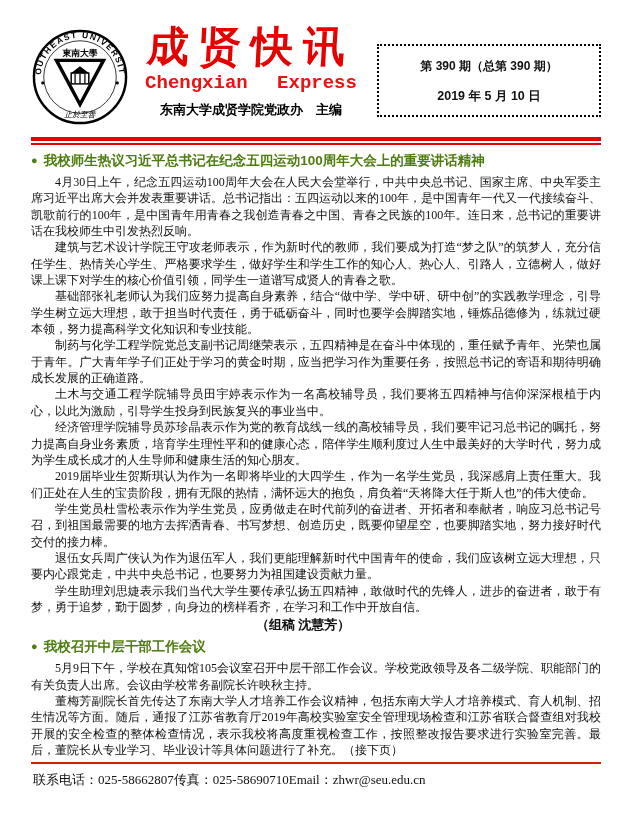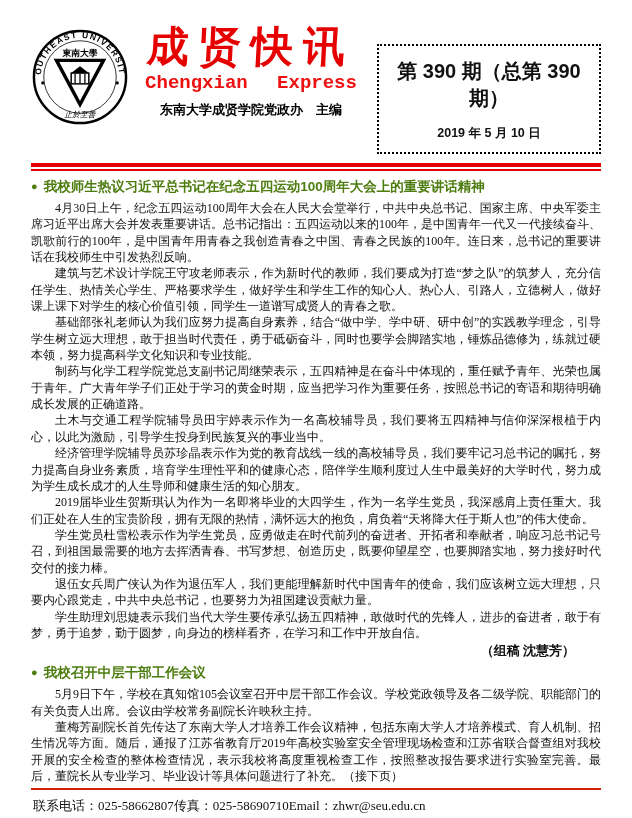--- a/index.html
+++ b/index.html
@@ -30,21 +30,21 @@
   .paper-subtitle {
     font-family: "Liberation Sans", sans-serif;
     font-weight: 700; font-size: 13px; color: #000;
     margin-top: 7px; white-space: nowrap;
   }
   .issue-box {
     flex: 0 0 auto; width: 224px; margin-top: 24px; margin-left: 4px;
     border: 2px dotted #000; padding: 12px 6px 10px 6px;
     text-align: center; font-family: "Liberation Sans", sans-serif;
   }
-  .issue-line { font-weight: 700; font-size: 20px; }
+  .issue-line { font-weight: 700; font-size: 12px; }
   .date-line { font-weight: 700; font-size: 12.5px; margin-top: 13px; }
 
   
   .rule-double { margin-top: 9px; }
   .rule-thick { height: 4px; background: #e60000; }
   .rule-thin { height: 2px; background: #e60000; margin-top: 2px; }
   .rule-footer { height: 2px; background: #cc2200; margin-top: 4px; }
 
   
   .articles { margin-top: 7px; }
@@ -52,21 +52,21 @@
     font-family: "Liberation Sans", sans-serif;
     font-weight: 700; font-size: 13.5px; line-height: 18px;
     margin: 5px 0 4px 0; color: #4d7c0f;
   }
   .headline .bullet { font-size: 11px; margin-right: 6px; position: relative; top: -1px; }
   .article p {
     font-size: 12px; line-height: 16.35px;
     text-indent: 2em; text-align: justify; color: #101010;
   }
   .byline {
-    font-size: 13px; font-weight: 700; text-align: right;
+    font-size: 13px; font-weight: 700; text-align: center;
     padding-right: 26px; line-height: 17px; margin-top: 1px;
   }
 
   
   .contacts {
     display: flex; padding: 7px 2px 0 2px;
     font-size: 13px; font-family: Liberation Serif, serif; white-space: nowrap; align-items: center;
   }
 </style>
 </head>

